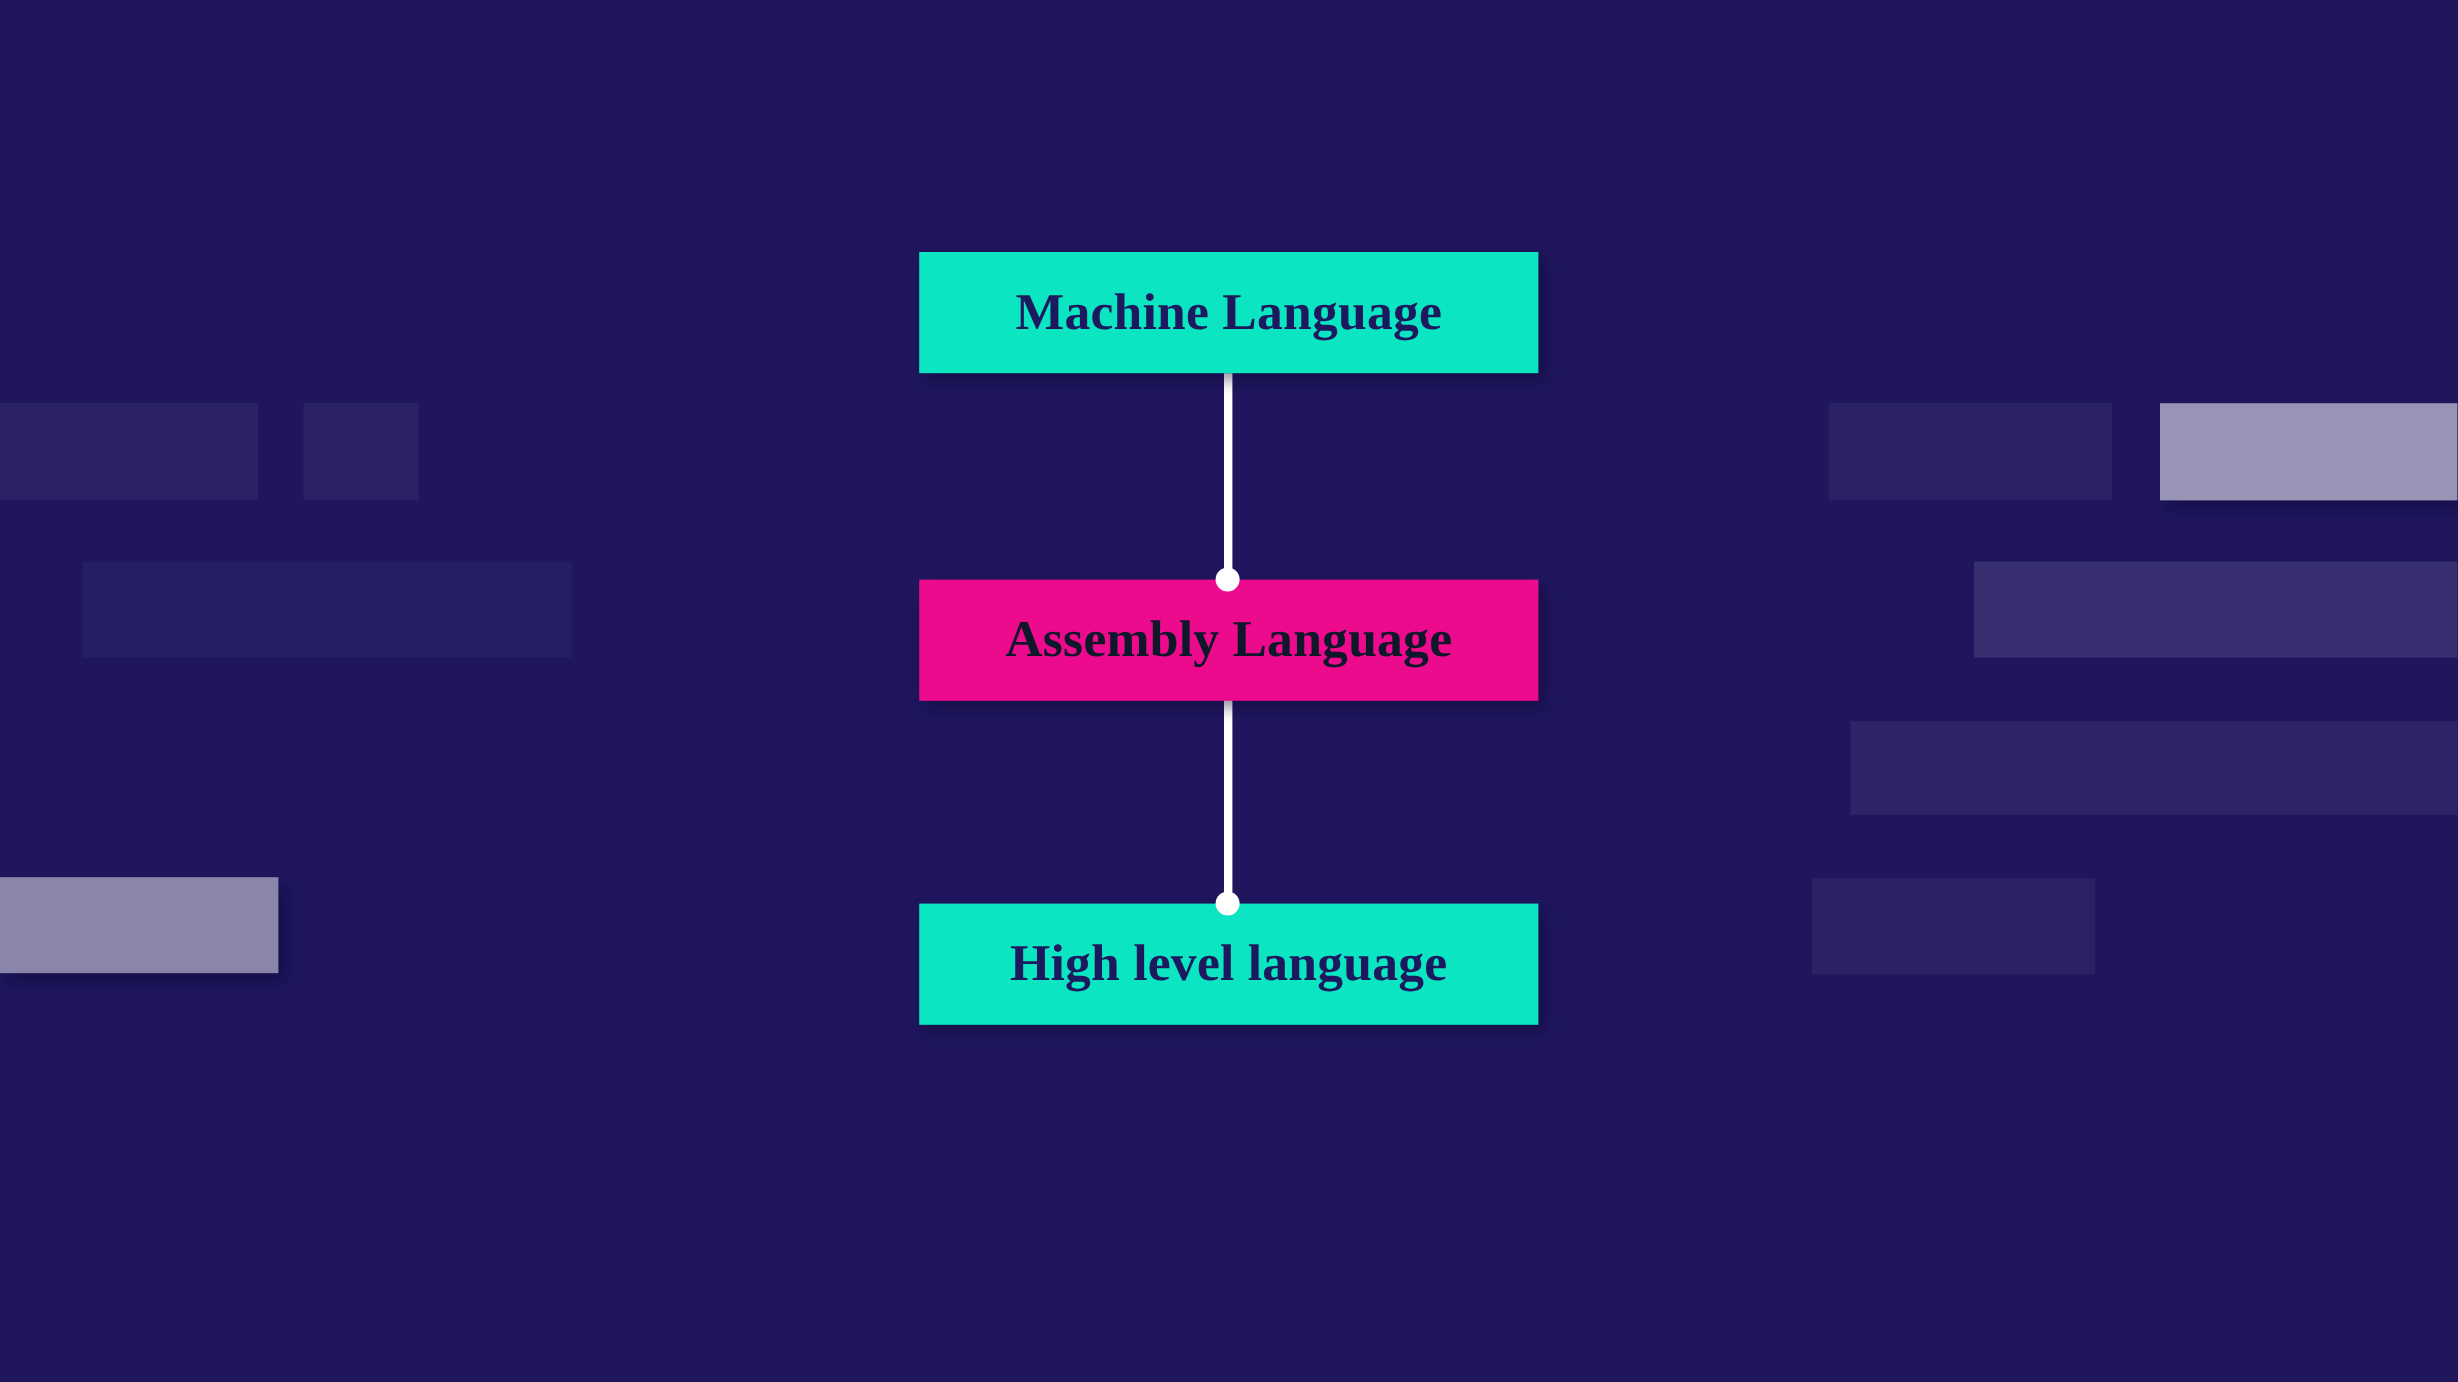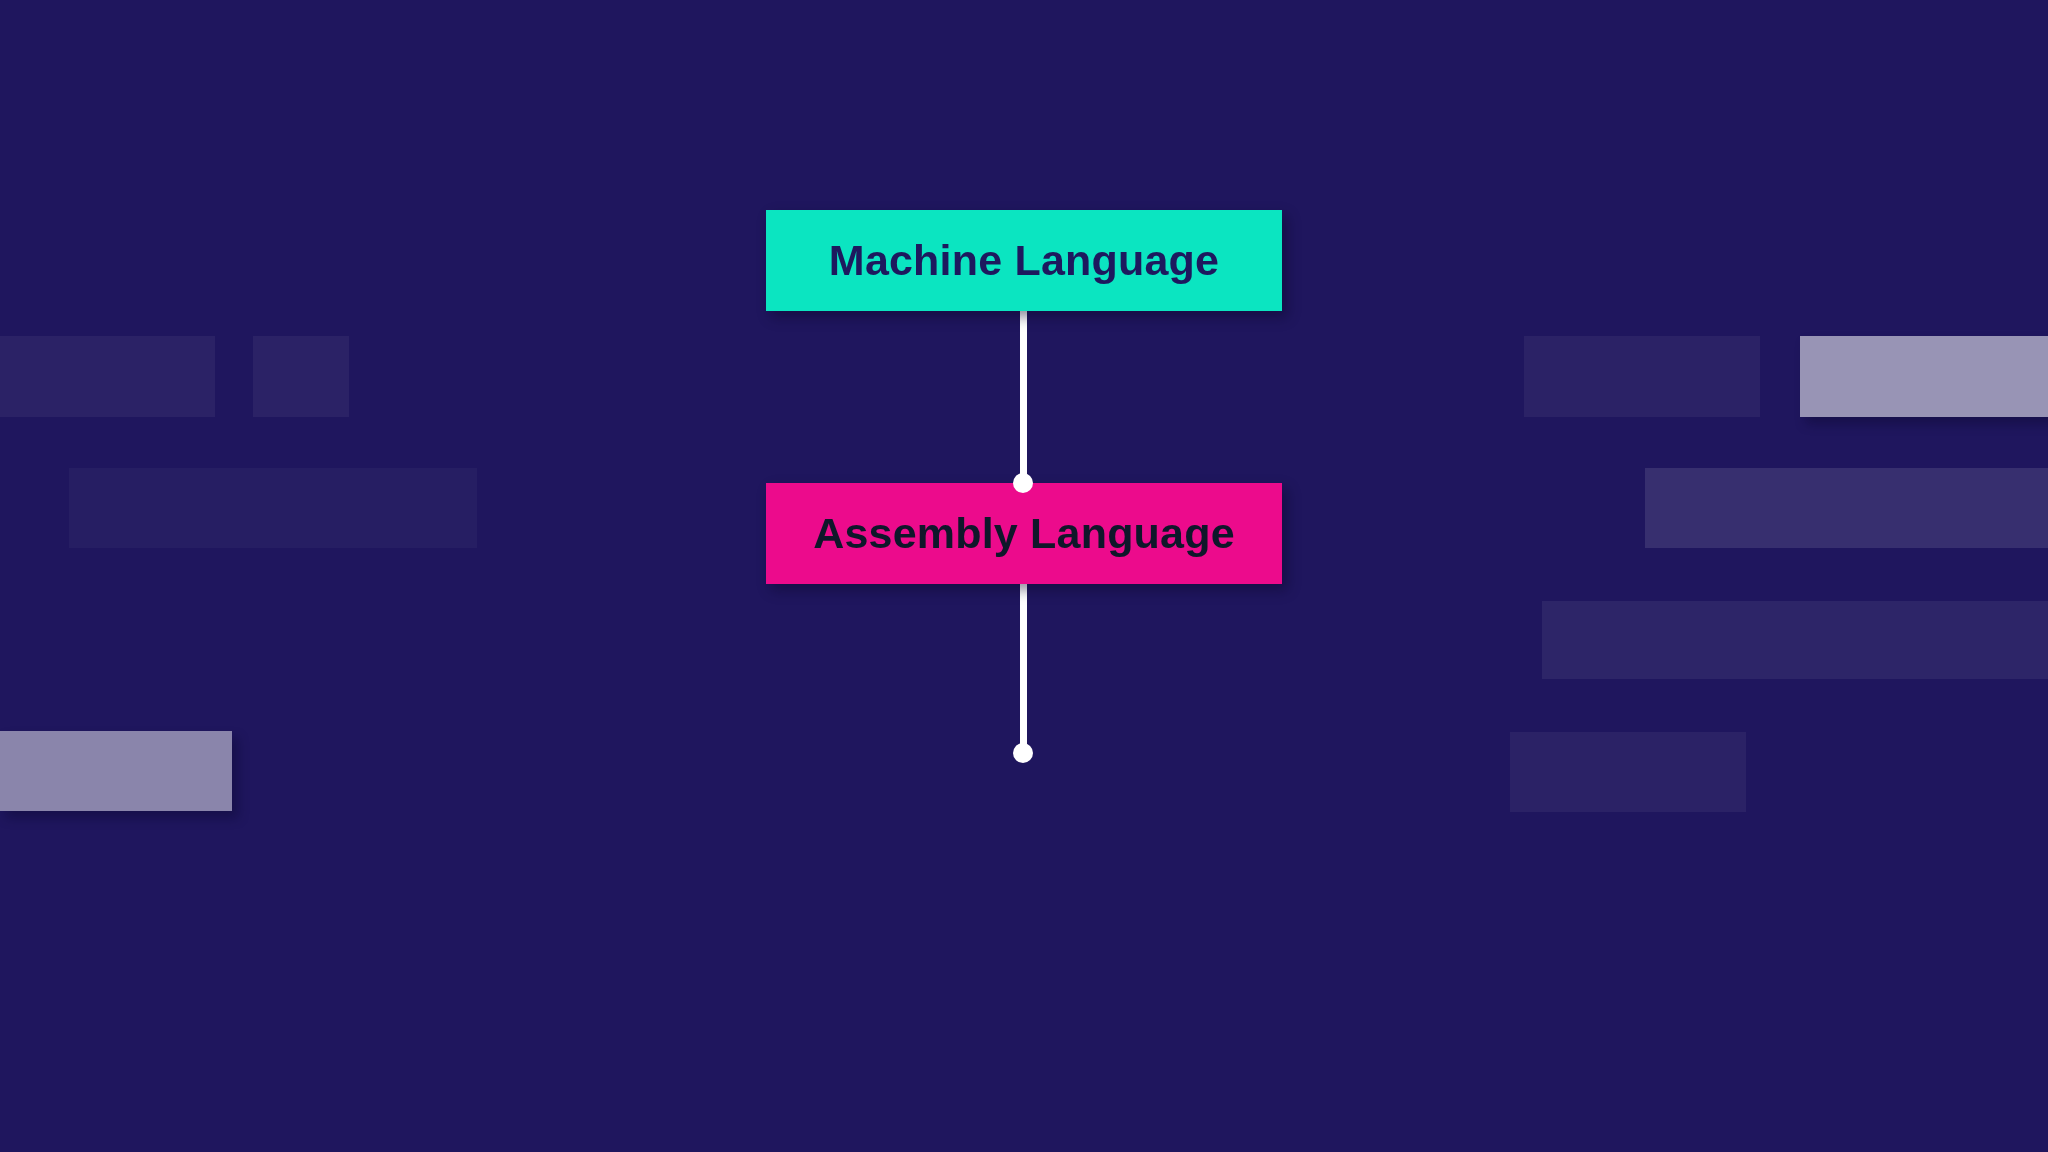--- a/index.html
+++ b/index.html
@@ -10,20 +10,21 @@
     width: 2048px;
     height: 1152px;
     overflow: hidden;
     font-family: "Liberation Sans", sans-serif;
   }
   .stage {
     position: relative;
     width: 2048px;
     height: 1152px;
     overflow: hidden;
+    font-family: Liberation Serif, serif;
   }
   .decor-layer {
     position: absolute;
     inset: 0;
     z-index: 0;
   }
   .decor-block {
     position: absolute;
   }
   .connector-line {
@@ -83,17 +84,20 @@
   <div class="connector-line" style="background: rgb(255, 255, 255);"></div>
 
   <div class="node node-0" style="background: rgb(11, 229, 193); color: rgb(29, 25, 94);">
     <span>Machine Language</span>
   </div>
 
   <div class="node node-1" style="background: rgb(236, 11, 140); color: #0f172a;">
     <span>Assembly Language</span>
   </div>
 
+  <div class="node node-2" style="background: rgb(11, 229, 193); color: rgb(29, 25, 94);">
+    <span>High level language</span>
+  </div>
 
   <div class="dot dot-1" style="background: rgb(255, 255, 255);"></div>
   <div class="dot dot-2" style="background: rgb(255, 255, 255);"></div>
 
 </div>
 
 </body></html>

